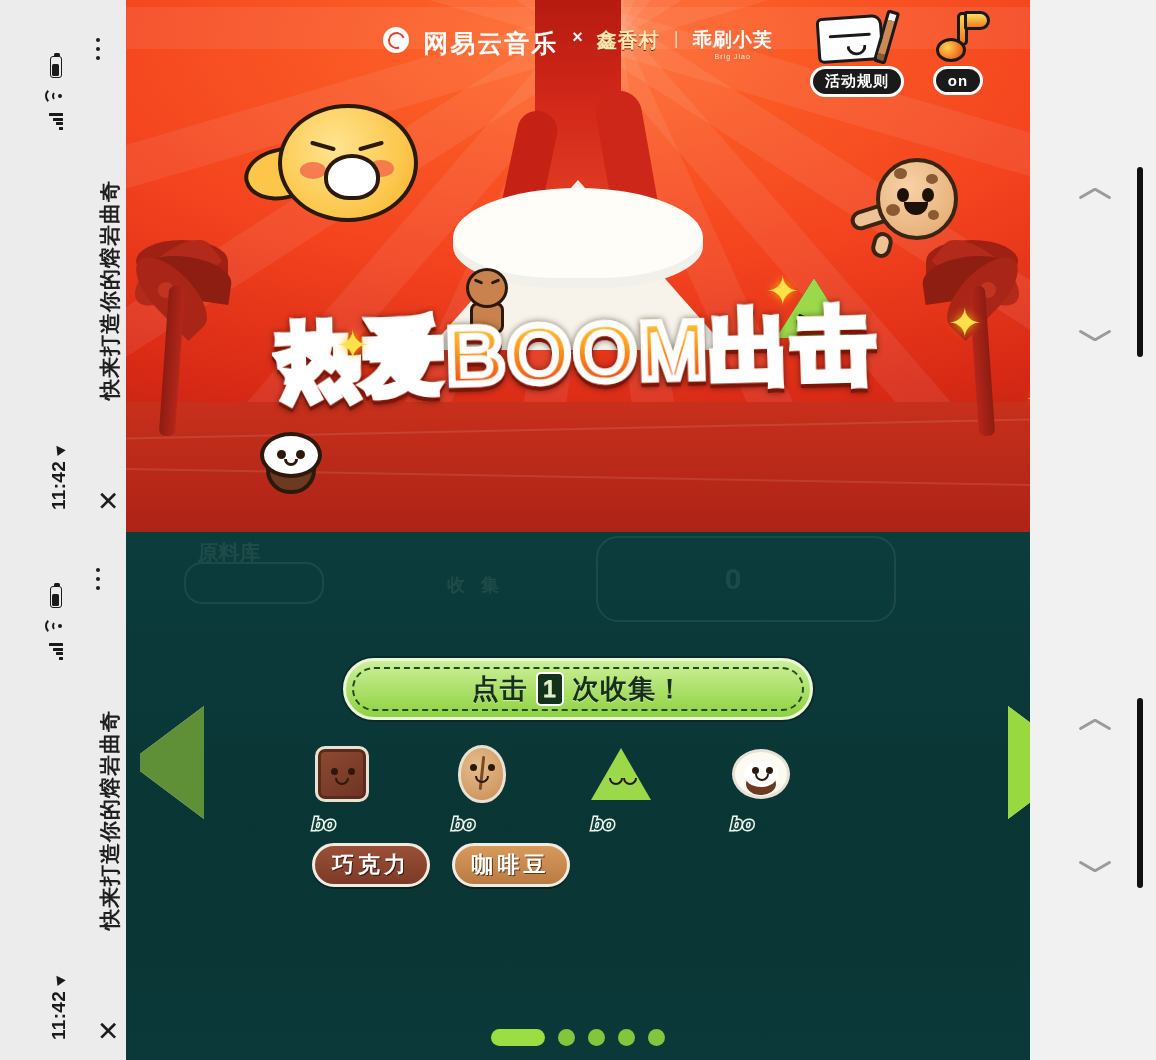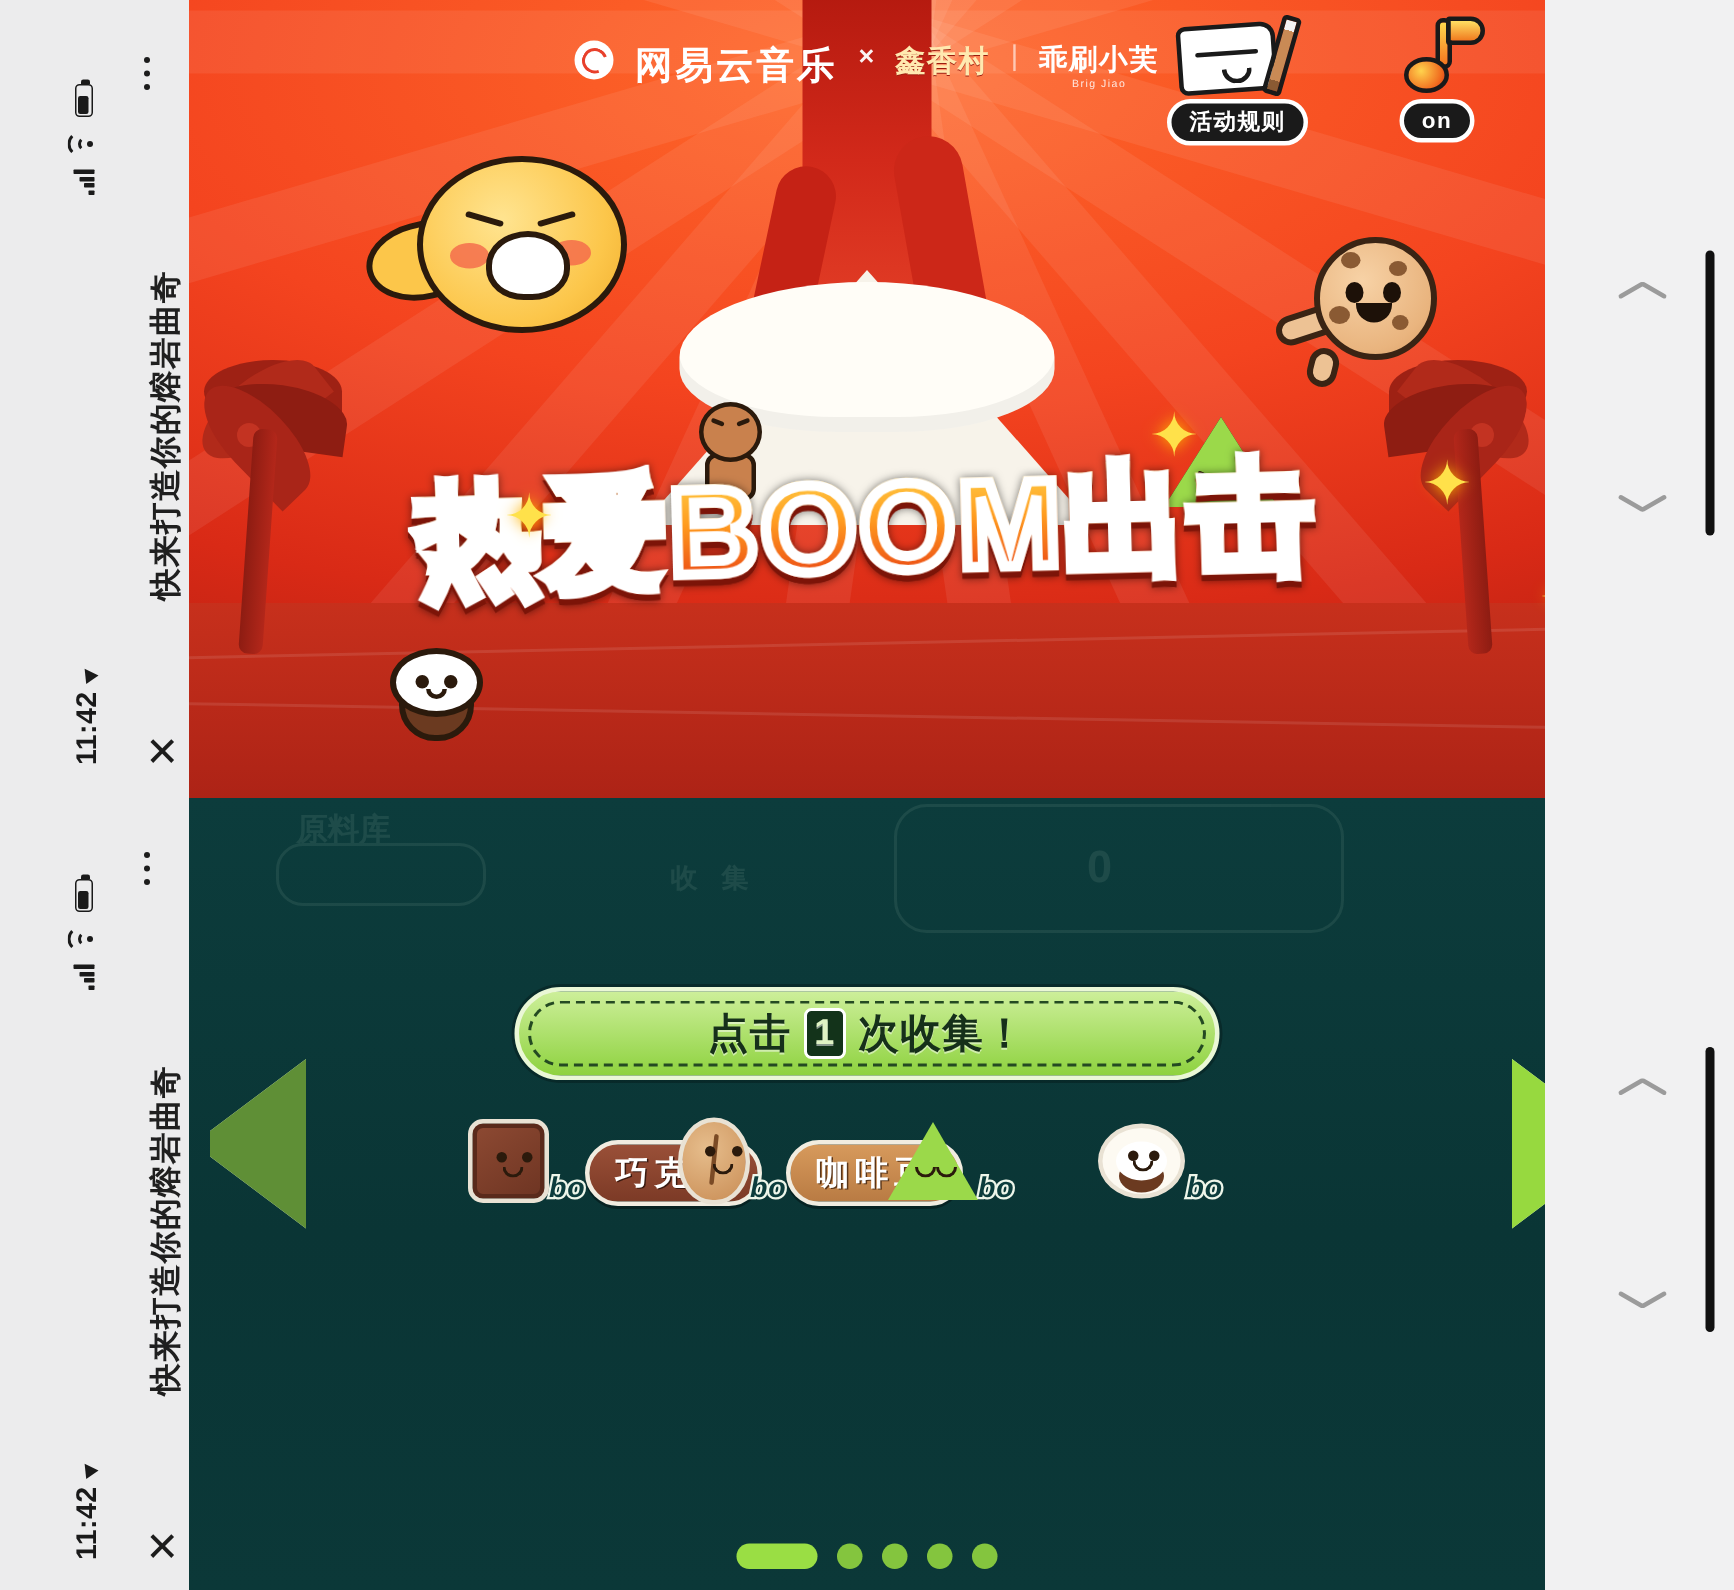--- a/index.html
+++ b/index.html
@@ -168,21 +168,21 @@
   .brand-x{ color:#fff; font-size:18px; font-weight:700; opacity:.95 }
   .brand-p2{
     color:#ffe9b0; font-size:20px; font-weight:900; letter-spacing:1px;
     text-shadow:0 1px 0 #9b1b0e;
   }
   .brand-div{ color:rgba(255,255,255,.6); font-size:19px; }
   .brand-p3{ color:#fff; font-size:19px; font-weight:900; letter-spacing:1px; }
   .brand-p3 small{ display:block; font-size:7px; letter-spacing:1px; opacity:.85; font-weight:400; text-align:center }
 
   
-  .hero-btns{ position:absolute; right:30px; top:8px; display:flex; gap:44px; z-index:8; }
+  .hero-btns{ position:absolute; right:30px; top:8px; display:flex; gap:12px; z-index:8; }
   .hbtn{ display:flex; flex-direction:column; align-items:center; cursor:pointer; }
   .hbtn .glyph{ position:relative; width:84px; height:62px; }
   .rulepaper{
     position:absolute; left:2px; top:8px; width:66px; height:46px;
     background:#fff; border:3px solid #1a1a1a; border-radius:6px 10px 8px 6px;
     transform: rotate(-4deg);
   }
   .rulepaper::before{ content:""; position:absolute; left:9px; top:15px; width:42px;height:3px;background:#1a1a1a;border-radius:2px; }
   .rulepaper::after{ content:""; position:absolute; left:26px; top:27px; width:14px;height:7px;border:3px solid #1a1a1a;border-top:0;border-radius:0 0 12px 12px; }
   .pencil{
@@ -427,21 +427,21 @@
   .arrow-l{ left:14px }
   .arrow-l .tri{ border-right:64px solid #5f8f36; }
   .arrow-r{ right:22px }
   .arrow-r .tri{ border-left:64px solid #97d93f; }
 
   
   .ingrid{
     position:absolute; left:186px; right:160px; top:212px;
     display:flex; justify-content:space-between; align-items:flex-start;
   }
-  .ing{ width:140px; display:flex; flex-direction:row; align-items:flex-end; cursor:pointer; }
+  .ing{ width:140px; display:flex; flex-direction:column; align-items:flex-start; cursor:pointer; }
   .ingicon{
     width:60px; height:60px; position:relative;
     display:flex; align-items:center; justify-content:center;
   }
   .ic-choc{
     width:54px;height:56px; border-radius:10px;
     background:linear-gradient(145deg,#8e4a33,#6d3422);
     border:3px solid #e9e2d4; box-shadow: inset 0 0 0 3px #5a2a1b;
   }
   .ic-bean{

